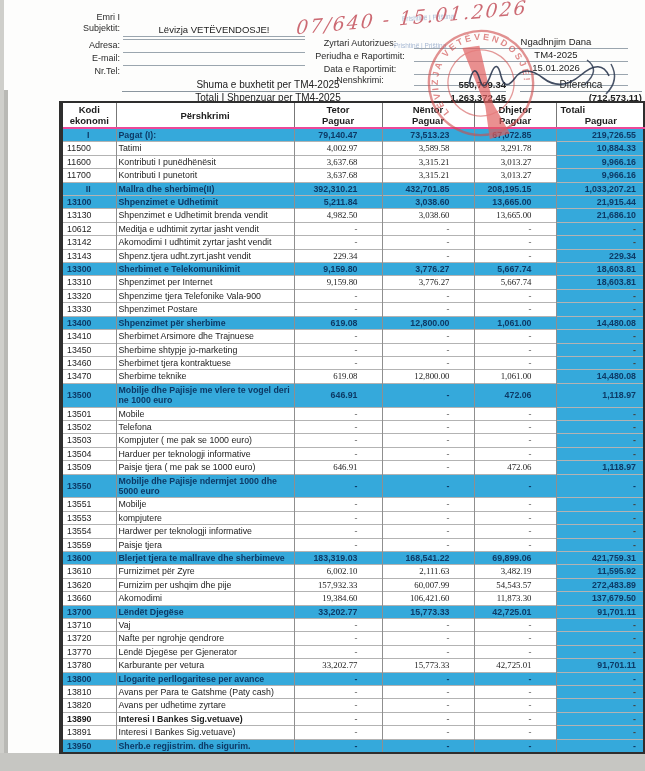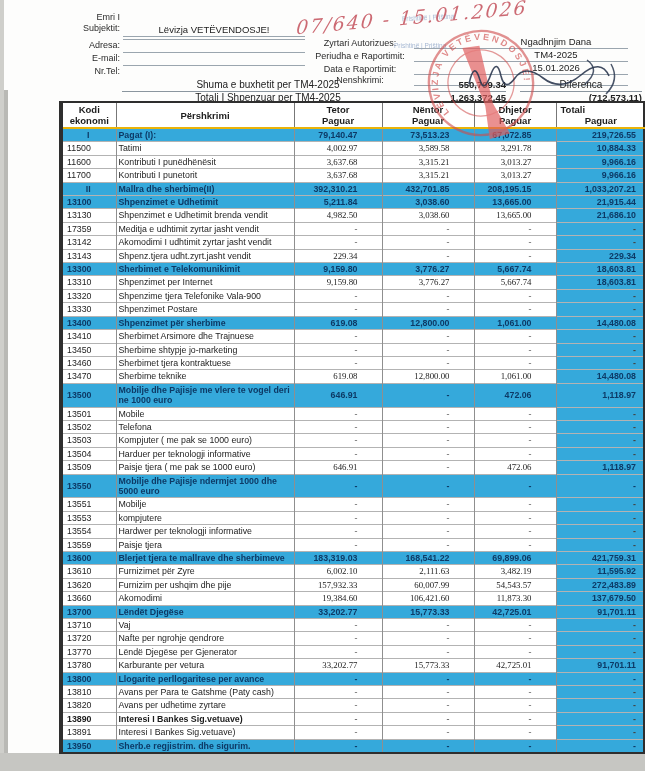--- a/index.html
+++ b/index.html
@@ -22,21 +22,21 @@
   .faint-stamp{font-size:6.5px;color:#8fa6c8;opacity:.8;filter:blur(.4px);pointer-events:none;z-index:25;}
   #stamp{left:408px;top:14px;pointer-events:none;z-index:40;opacity:.8;}
   #signature{left:455px;top:48px;pointer-events:none;z-index:45;}
   
   #tblwrap{left:55px;top:101px;z-index:10;}
   table{border-collapse:collapse;table-layout:fixed;width:583px;
     border:2px solid #2e2e2e;border-left-width:4px;background:#fff;}
   col.c-code{width:55px;} col.c-desc{width:178px;} col.c-m1{width:88px;}
   col.c-m2{width:92px;} col.c-m3{width:82px;} col.c-tot{width:88px;}
   th{font-size:9.5px;font-weight:bold;color:#1d1d1d;border-left:1px solid #777;
-    border-bottom:2px solid #eab308;padding:1px 2px;line-height:11px;background:#fff;vertical-align:top;}
+    border-bottom:2px solid #ec4899;padding:1px 2px;line-height:11px;background:#fff;vertical-align:top;}
   th:first-child{border-left:none;}
   th.mid{vertical-align:middle;}
   th .sub2{display:block;font-weight:bold;}
   th.totcol{text-align:left;padding-left:4px;}
   td{font-size:8.8px;color:#1c1c1c;border-left:1px solid #8f8f8f;border-top:1px solid #b3b3b3;
     padding:1px 2px;line-height:10.4px;vertical-align:middle;overflow:hidden;}
   td:first-child{border-left:none;}
   td.code{padding-left:4px;}
   td.num{text-align:right;font-family:"Liberation Serif",serif;padding-right:24px;color:#222;}
   td.num.dash{color:#444;}
@@ -159,21 +159,21 @@
           </tr>
           <tr class="">
             <td class="code">13130</td>
             <td class="desc">Shpenzimet e Udhetimit brenda vendit</td>
             <td class="num">4,982.50</td>
             <td class="num">3,038.60</td>
             <td class="num">13,665.00</td>
             <td class="num tot">21,686.10</td>
           </tr>
           <tr class="">
-            <td class="code">17359</td>
+            <td class="code">10612</td>
             <td class="desc">Meditja e udhtimit zyrtar jasht vendit</td>
             <td class="num dash">-</td>
             <td class="num dash">-</td>
             <td class="num dash">-</td>
             <td class="num tot dash">-</td>
           </tr>
           <tr class="">
             <td class="code">13142</td>
             <td class="desc">Akomodimi I udhtimit zyrtar jasht vendit</td>
             <td class="num dash">-</td>

